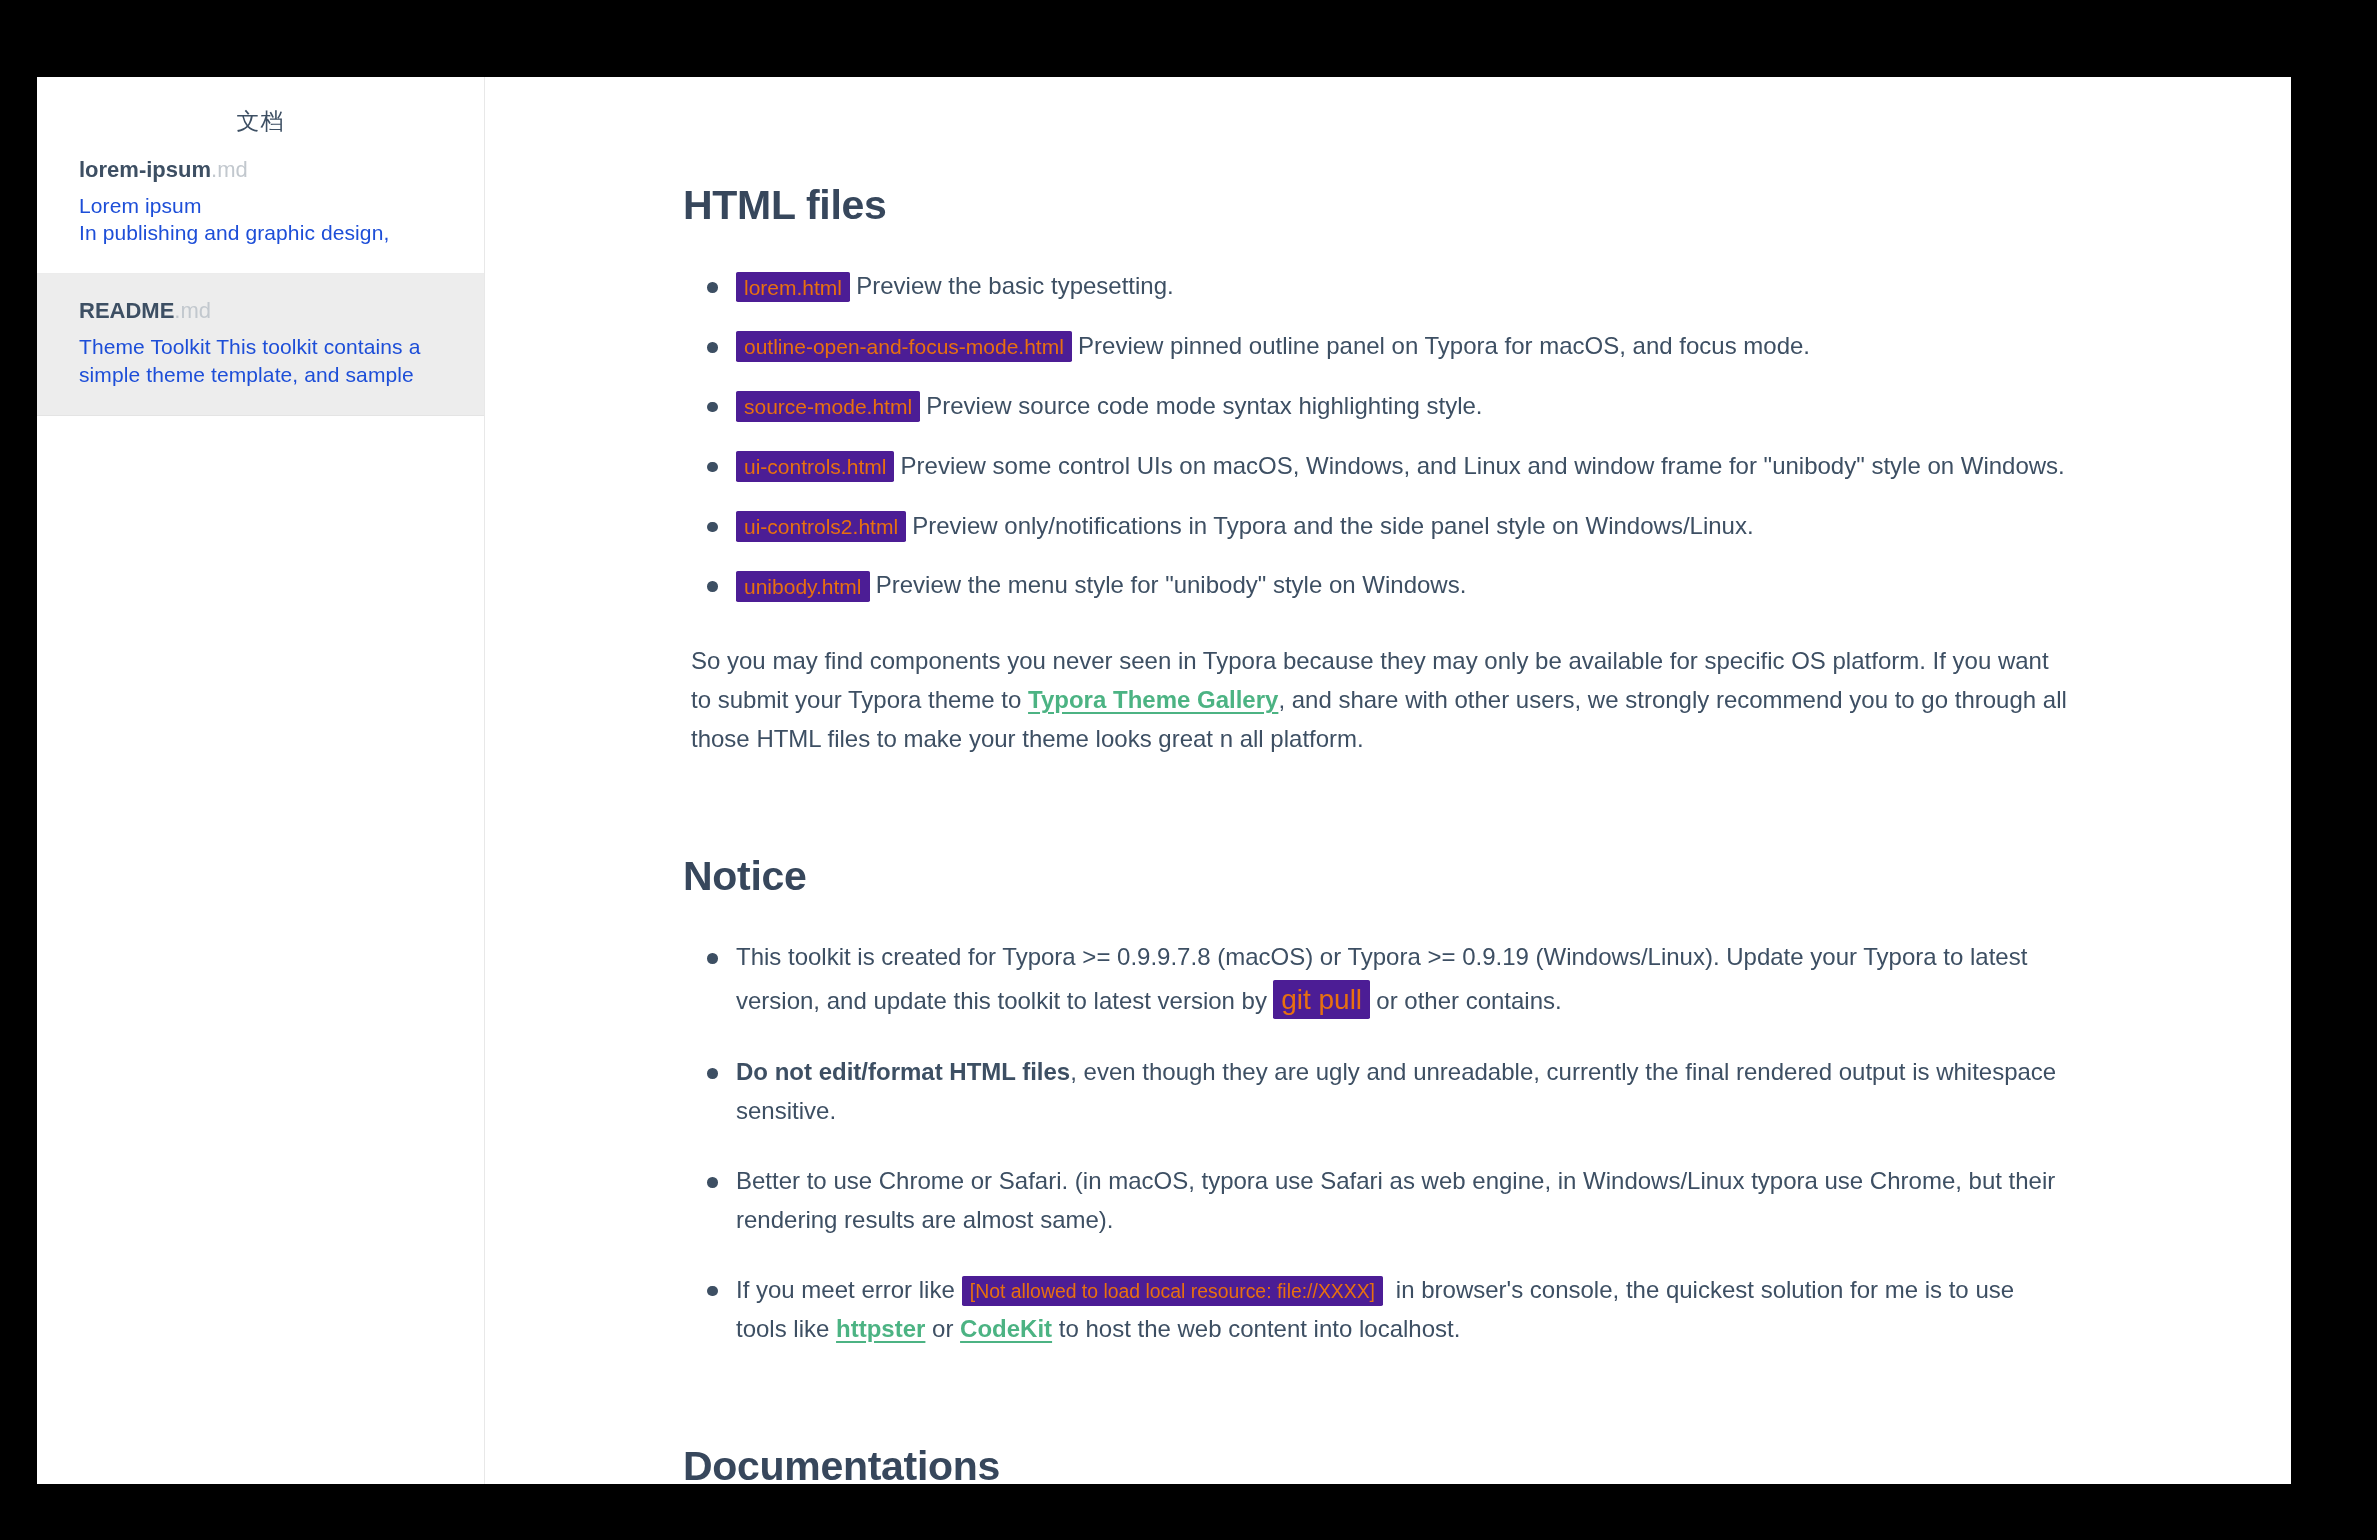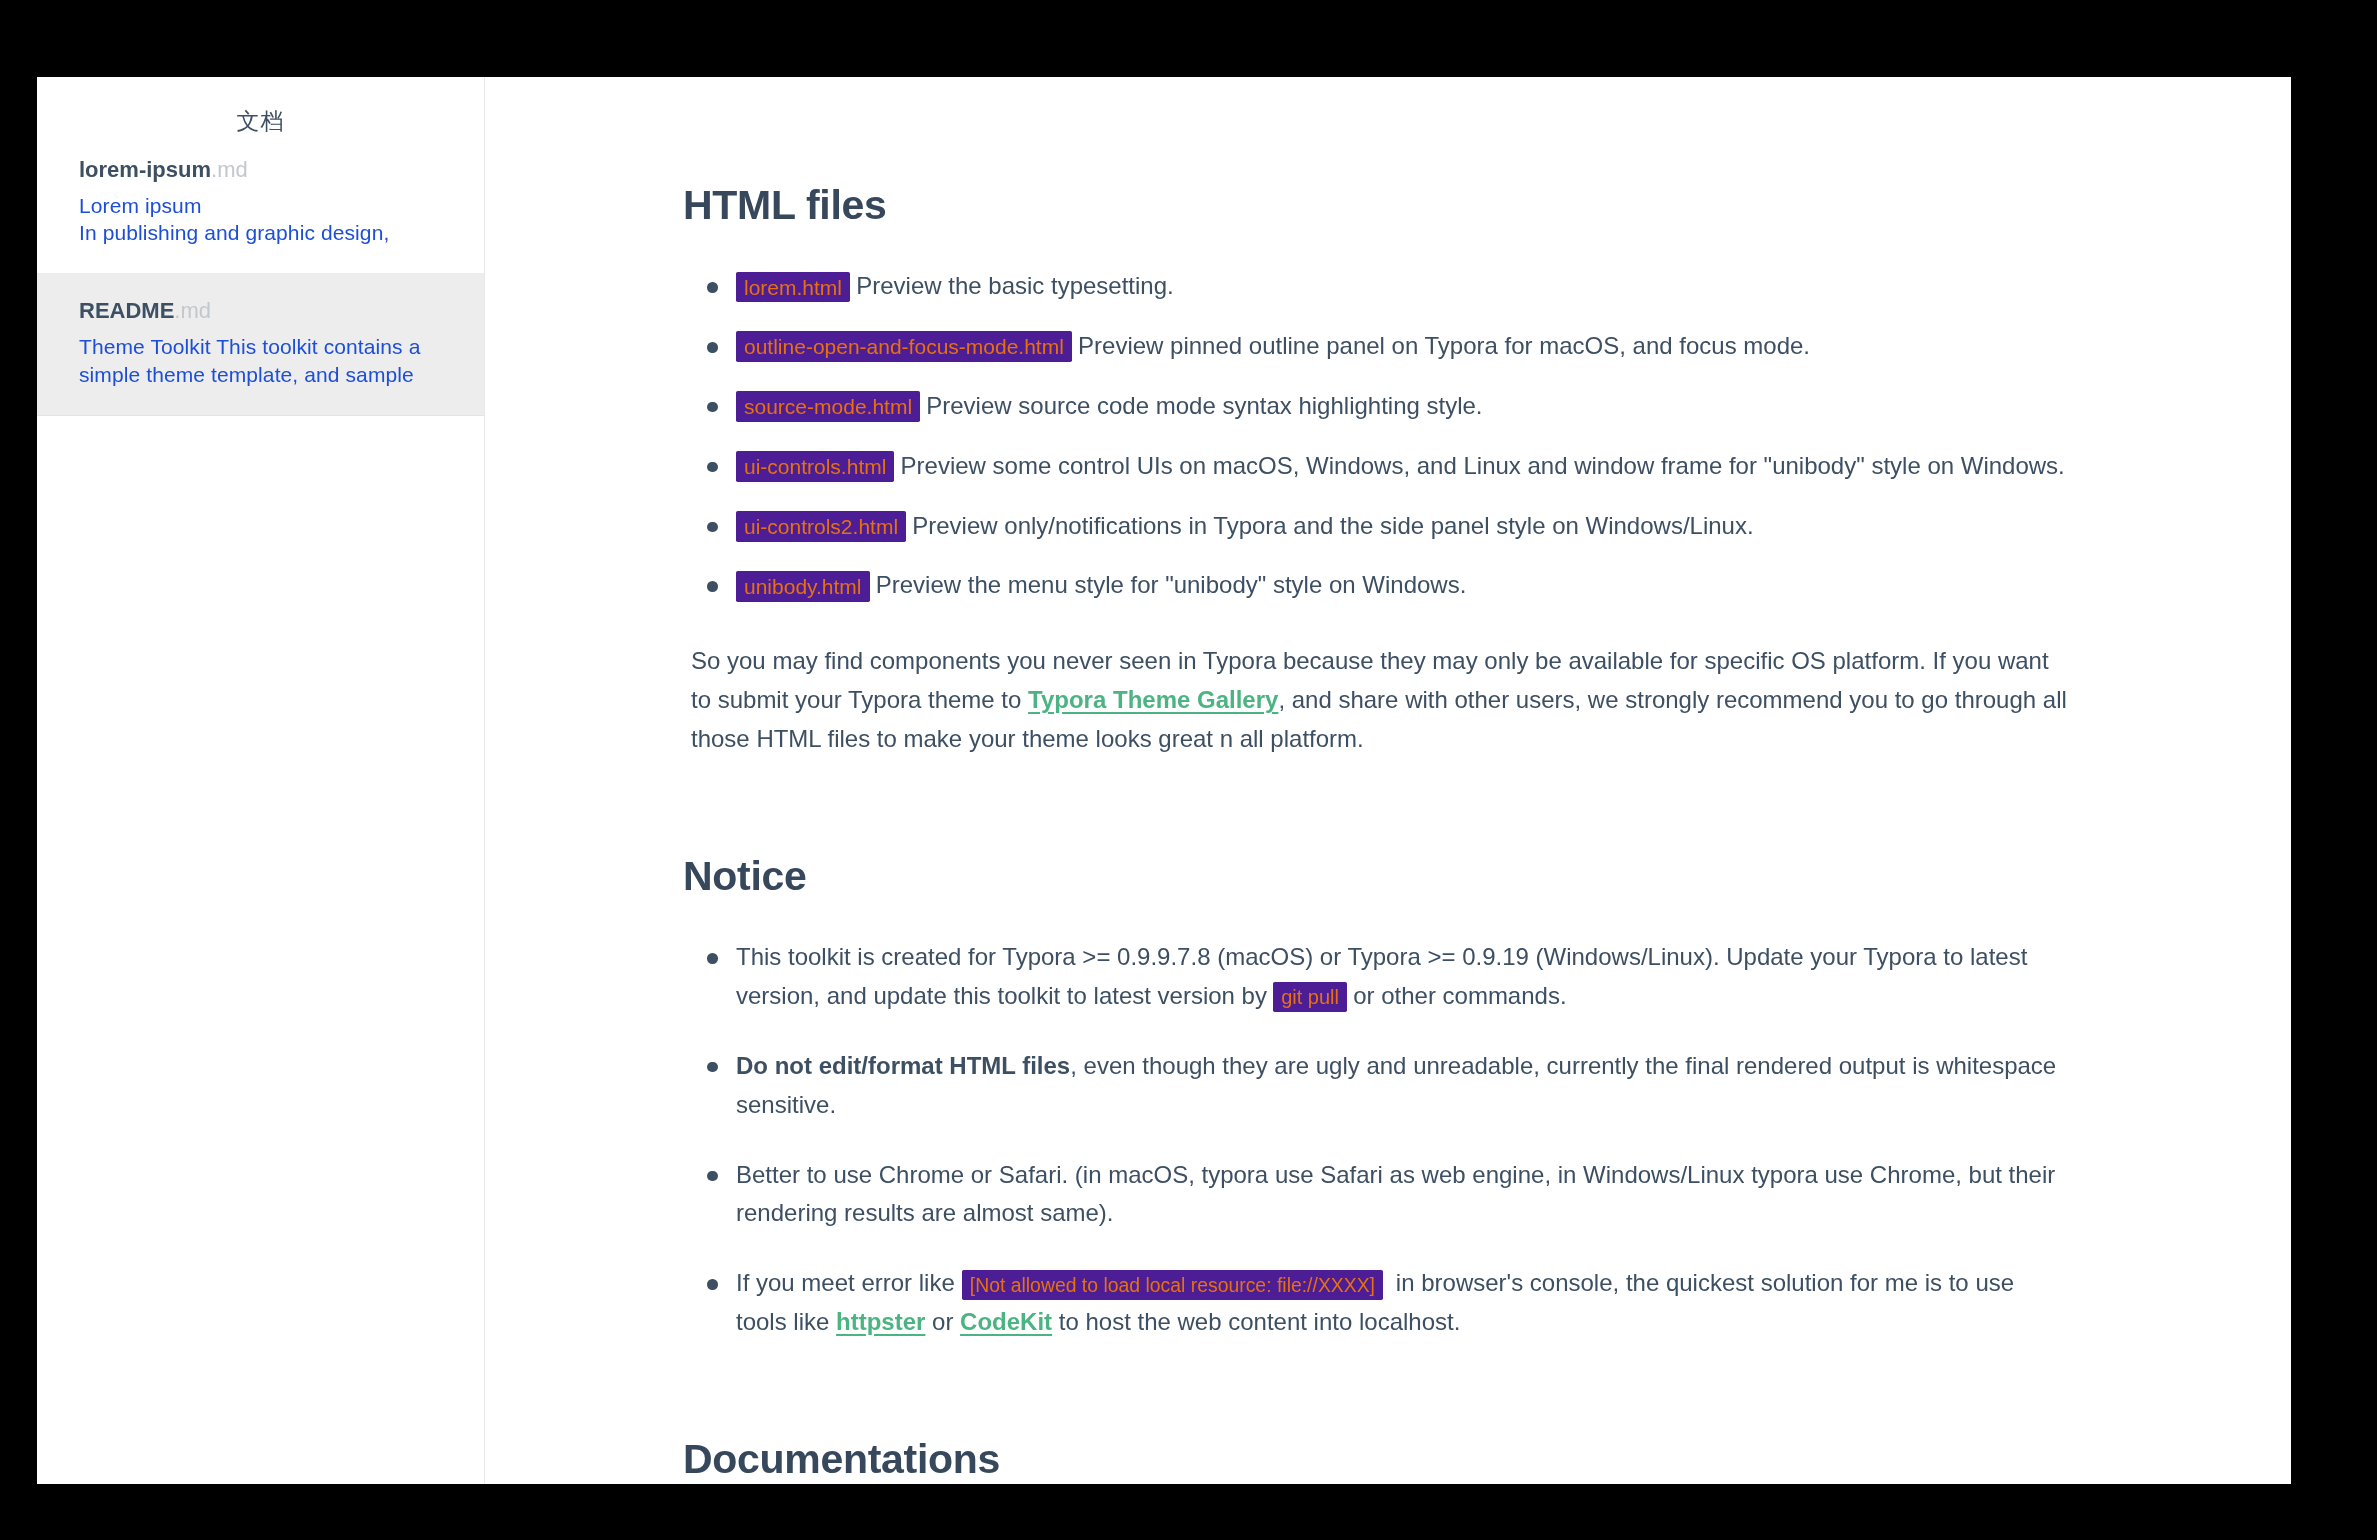--- a/index.html
+++ b/index.html
@@ -135,21 +135,21 @@
     background: #4c1d95;
     color: #e8700f;
     font-size: 21px;
     padding: 3.5px 8px 4.4px 8px;
     border-radius: 1.8px;
     margin-right: 6.2px;
     white-space: nowrap;
   }
   code.inline-code.mid {
     margin-left: 6.2px;
-    font-size: 20px;
+    font-size: 28px;
   }
   code.inline-code.small {
     font-size: 19.4px;
     margin-left: 7px;
   }
 
   a.doc-link {
     color: #4cb383;
     text-decoration: underline;
     text-underline-offset: 3.5px;
@@ -220,21 +220,21 @@
           <code class="inline-code">unibody.html</code><span>Preview the menu style for "unibody"  style on Windows.</span>
         </li>
       </ul>
 
       <p class="doc-p after-list"><span>So you may find components you never seen in Typora because they may only be available for specific OS platform. If you want to submit your Typora theme to </span><a class="doc-link">Typora Theme Gallery</a><span>, and share with other users, we strongly recommend you to go through all those HTML files to make your theme looks great n all platform.</span></p>
 
       <h1 class="doc-h spaced">Notice</h1>
 
       <ul class="doc-list loose">
         <li>
-          <span>This toolkit is created for Typora &gt;= 0.9.9.7.8 (macOS) or Typora &gt;= 0.9.19 (Windows/Linux). Update your Typora to latest version, and update this toolkit to latest version by</span><code class="inline-code mid">git pull</code><span>or other commands.</span>
+          <span>This toolkit is created for Typora &gt;= 0.9.9.7.8 (macOS) or Typora &gt;= 0.9.19 (Windows/Linux). Update your Typora to latest version, and update this toolkit to latest version by</span><code class="inline-code mid">git pull</code><span>or other contains.</span>
         </li>
         <li>
           <strong class="b">Do not edit/format HTML files</strong><span>, even though they are ugly and unreadable, currently the final rendered output is whitespace sensitive.</span>
         </li>
         <li>
           <span>Better to use Chrome or Safari. (in macOS, typora use Safari as web engine, in Windows/Linux typora use Chrome, but their rendering results are almost same).</span>
         </li>
         <li>
           <span>If you meet error like</span><code class="inline-code small">[Not allowed to load local resource: file://XXXX]</code><span> in browser's console, the quickest solution for me is to use tools like </span><a class="doc-link inline-w">httpster</a><span> or </span><a class="doc-link inline-w">CodeKit</a><span> to host the web content into localhost.</span>
         </li>

